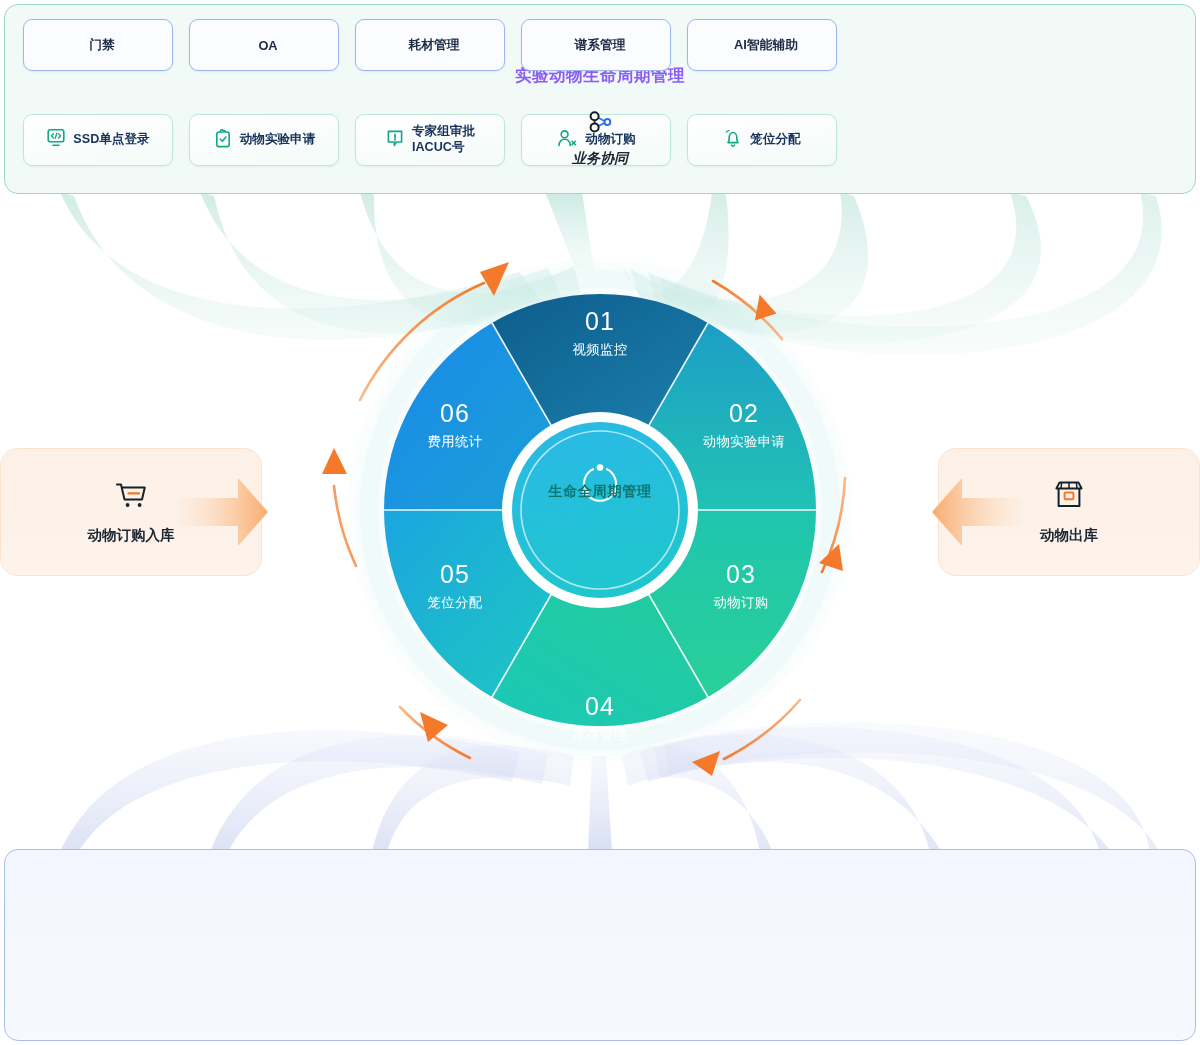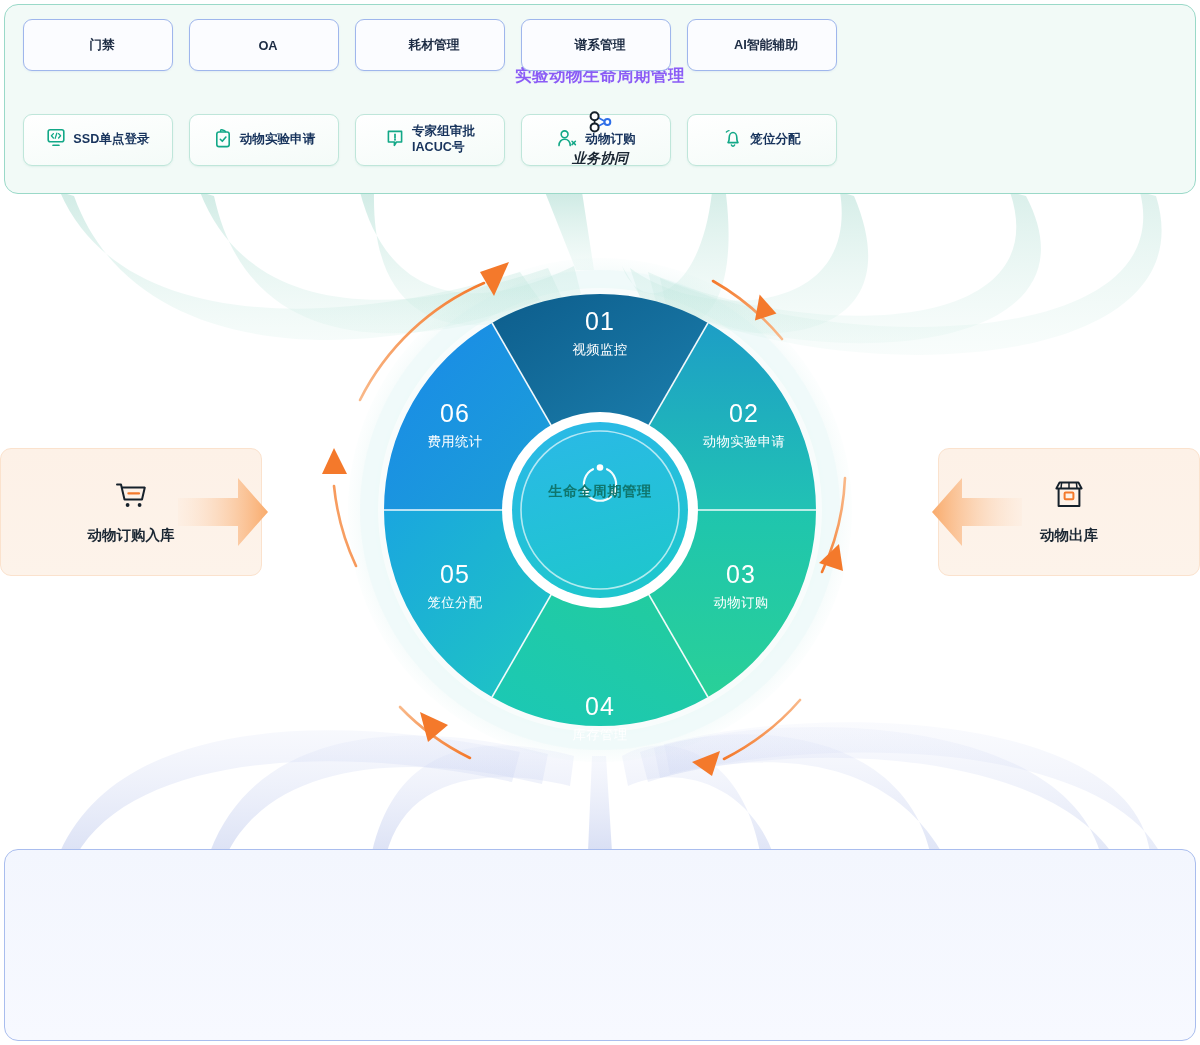--- a/index.html
+++ b/index.html
@@ -76,21 +76,21 @@
     position: absolute; left: 0; right: 0; top: 107px;
     display: flex; flex-direction: column; align-items: center; gap: 9px; font-style: italic;
   }
   .panel-foot .ftitle { font-size: 14px; font-weight: 700; color: #1b2733; }
 
   
   .side {
     position: absolute; width: 262px; height: 128px;
     background: linear-gradient(180deg,#fdf1e7 0%, #fdf3ea 100%);
     border: 1px solid #fbe2cd;
-    border-radius: 11px;
+    border-radius: 18px;
     z-index: 2;
     display: flex; flex-direction: column; align-items: center; justify-content: center; gap: 11px;
   }
   .side.left  { left: 0px;   top: 448px; }
   .side.right { right: 0px;  top: 448px; }
   .side .slbl { font-size: 14.5px; font-weight: 700; color: #1b2733; }
 
   
   .donut-wrap {
     position: absolute; left: 352px; top: 262px; width: 496px; height: 496px;

